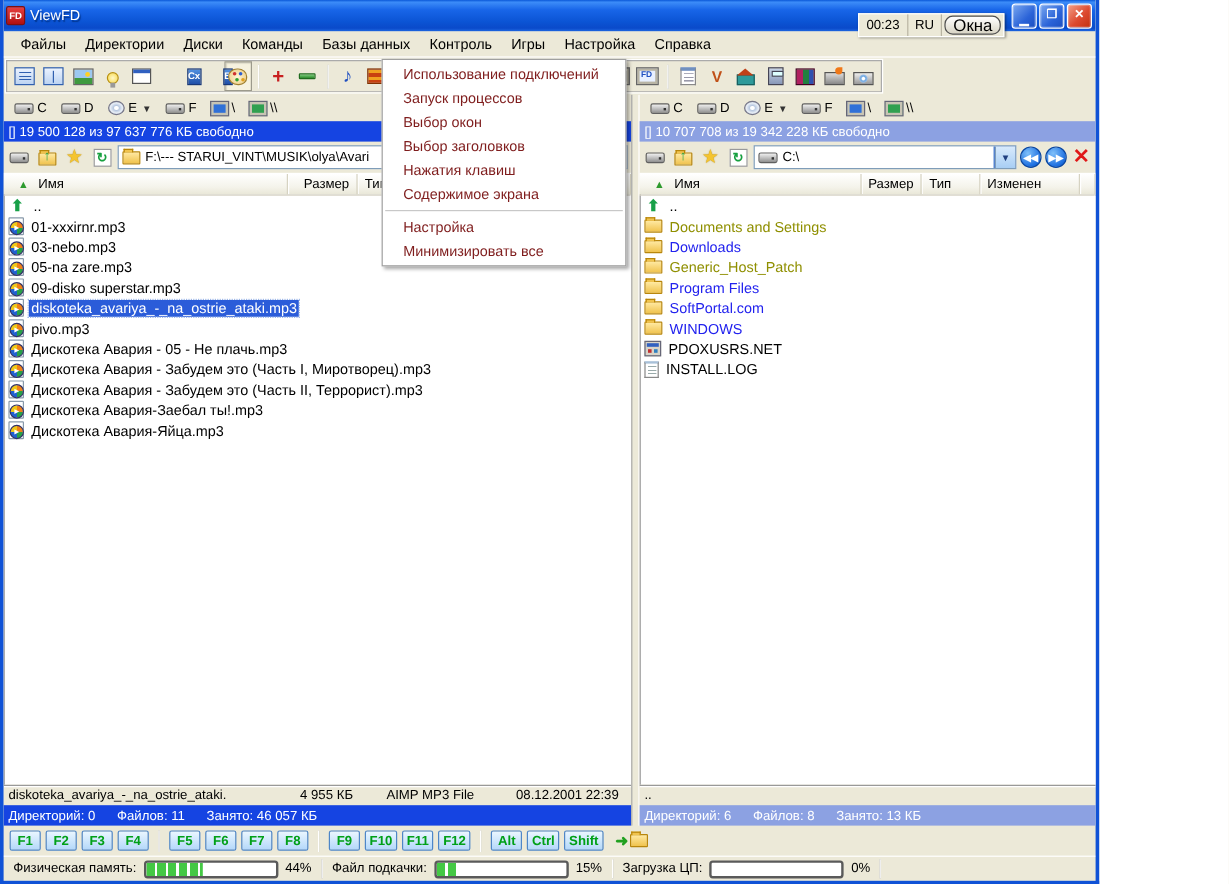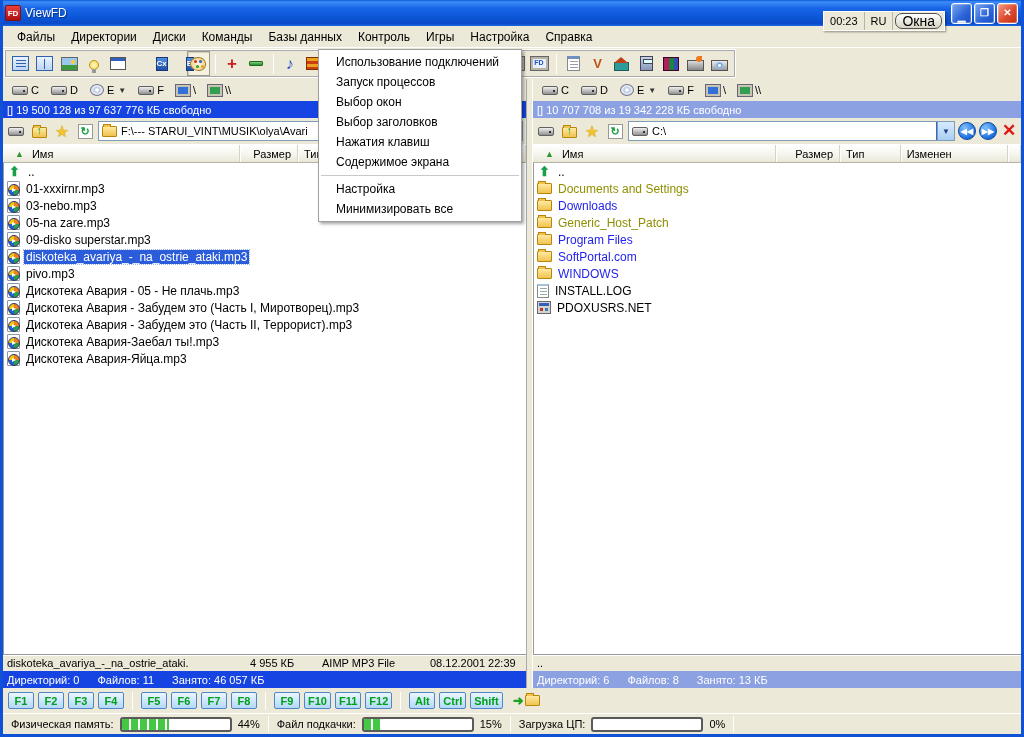--- a/index.html
+++ b/index.html
@@ -1,20 +1,20 @@
 <!DOCTYPE html>
 <html><head>
 <meta charset="utf-8">
 <style>
   * { margin:0; padding:0; box-sizing:border-box; }
   html,body { width:1024px; height:737px; overflow:hidden; }
   body { font-family:"Liberation Sans", sans-serif; }
 
   .window {
-    width:1024px; height:737px; position:relative;
+    width:916px; height:737px; position:relative;
     background:#ECE9D8;
     border-left:3px solid #1052D6; border-right:3px solid #1052D6; border-bottom:3px solid #1052D6;
     display:flex; flex-direction:column; overflow:hidden;
   }
 
   
   .titlebar {
     height:26px; flex:0 0 26px; display:flex; align-items:center; padding:0 3px 0 2px;
     background:linear-gradient(180deg,#0A58D8 0%,#3C8CF8 7%,#1865E8 32%,#0B54D4 70%,#0A4ACA 90%,#1E66E0 100%);
     color:#fff; position:relative; z-index:4;
@@ -170,21 +170,21 @@
 
   
   .statusbar { height:21px; flex:0 0 21px; display:flex; align-items:center; font-size:11px; border-top:1px solid #fff; padding-left:8px; white-space:nowrap; }
   .sb-sep { width:1px; height:16px; background:#999; border-right:1px solid #fff; margin:0 8px; }
   .pbar { width:112px; height:15px; background:#fff; border:2px solid #5A5A5A; border-radius:3px; margin:0 6px; overflow:hidden; }
   .pfill { height:100%; background:repeating-linear-gradient(90deg,#44C844 0 7px,#FFFFFF 7px 9px); }
 
   
   .ctxmenu { position:absolute; left:315px; top:49px; width:204px; background:#fff; border:1px solid #A0A0A0;
     box-shadow:2px 2px 3px rgba(0,0,0,.35); padding:2px 0; z-index:60; }
-  .ctxmenu .item { height:20px; display:flex; align-items:center; padding-left:17px; font-size:12px; color:#000000; }
+  .ctxmenu .item { height:20px; display:flex; align-items:center; padding-left:17px; font-size:12px; color:#7f1d1d; }
   .ctxmenu .msep { height:1px; background:#C8C8C8; margin:3px 2px; }
 </style>
 </head>
 <body>
 
 <div class="window">
 
   <div class="titlebar">
     <div class="app-icon">FD</div>
     <div class="app-title">ViewFD</div>
@@ -521,26 +521,26 @@
           </div>
         <div class="row">
             <span class="i ic-folder"></span>
             <span class="fname c-blue">SoftPortal.com</span>
           </div>
         <div class="row">
             <span class="i ic-folder"></span>
             <span class="fname c-blue">WINDOWS</span>
           </div>
         <div class="row">
+            <span class="i ic-netfile"></span>
+            <span class="fname">PDOXUSRS.NET</span>
+          </div>
+        <div class="row">
             <span class="i ic-log"></span>
             <span class="fname">INSTALL.LOG</span>
-          </div>
-        <div class="row">
-            <span class="i ic-netfile"></span>
-            <span class="fname">PDOXUSRS.NET</span>
           </div>
       </div>
       <div class="inforow">
         <span class="f-name">..</span>
       </div>
       <div class="countbar inactive">
         <span>Директорий: 6</span>
         <span>Файлов: 8</span>
         <span>Занято: 13 КБ</span>
       </div>

